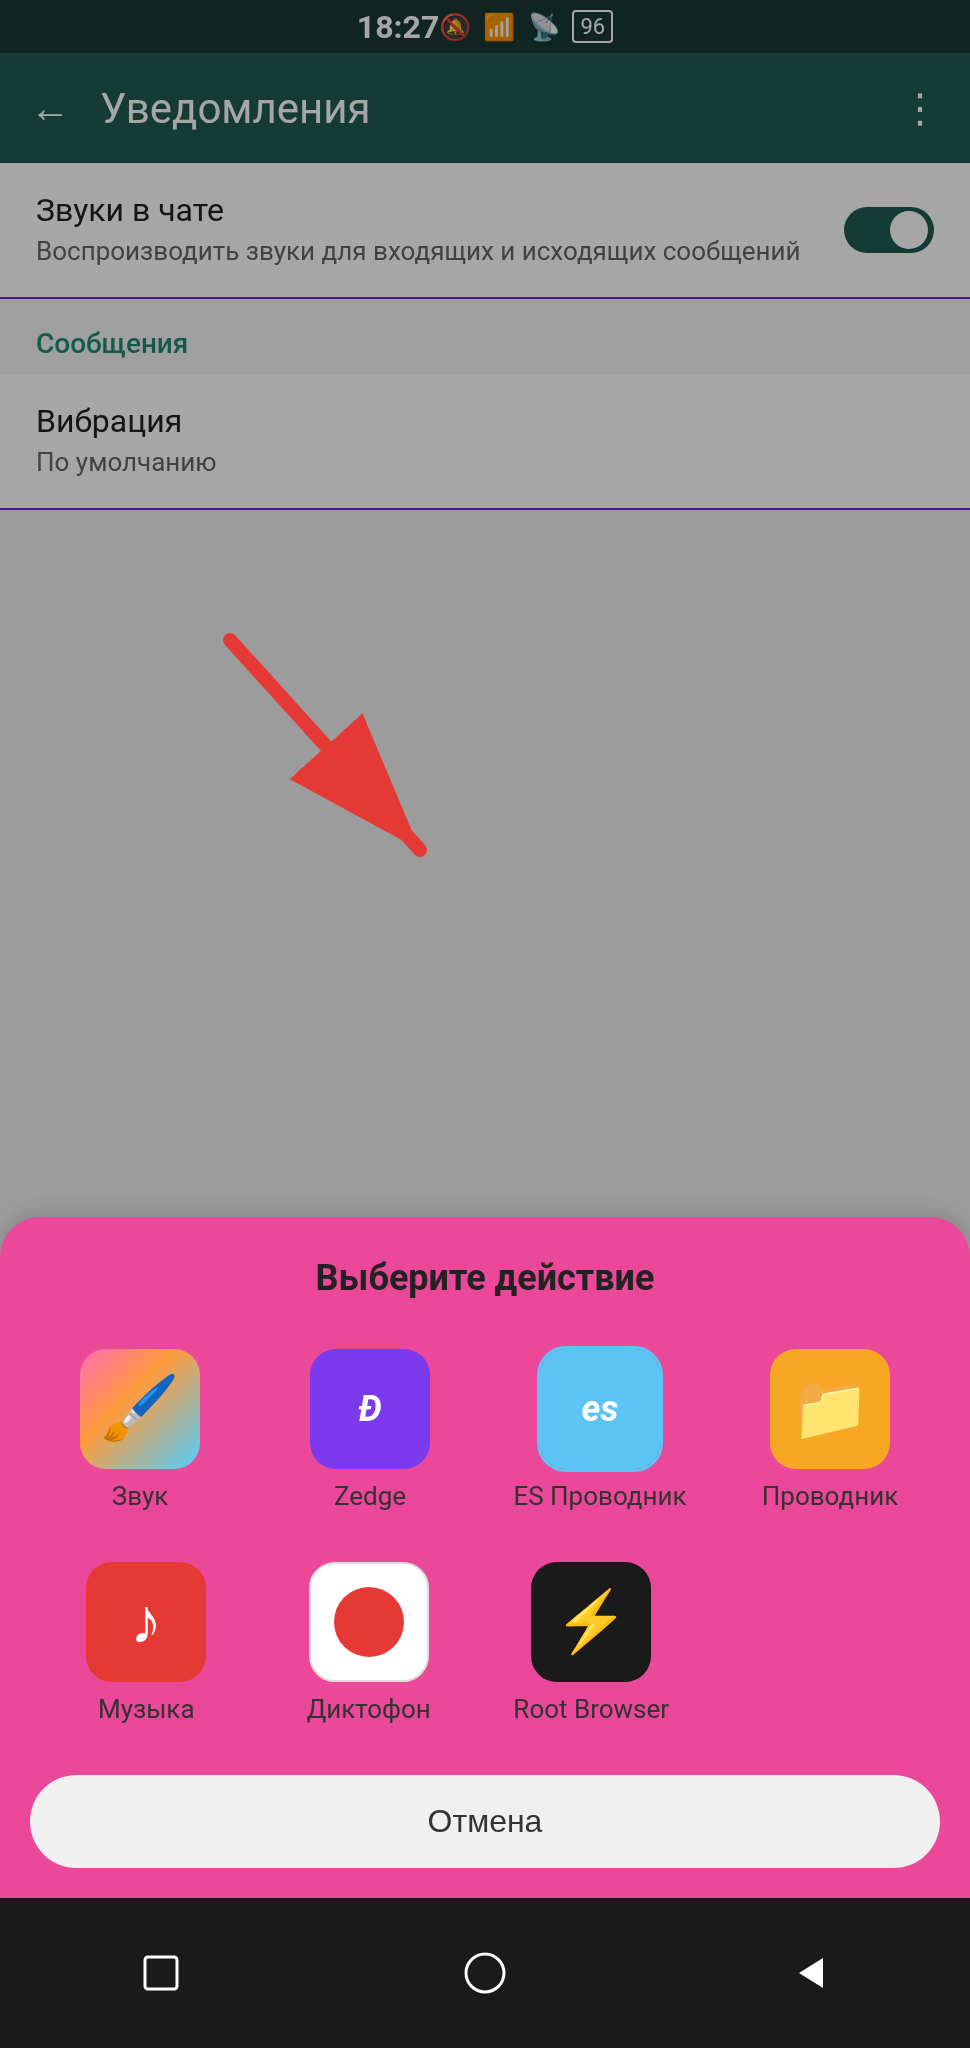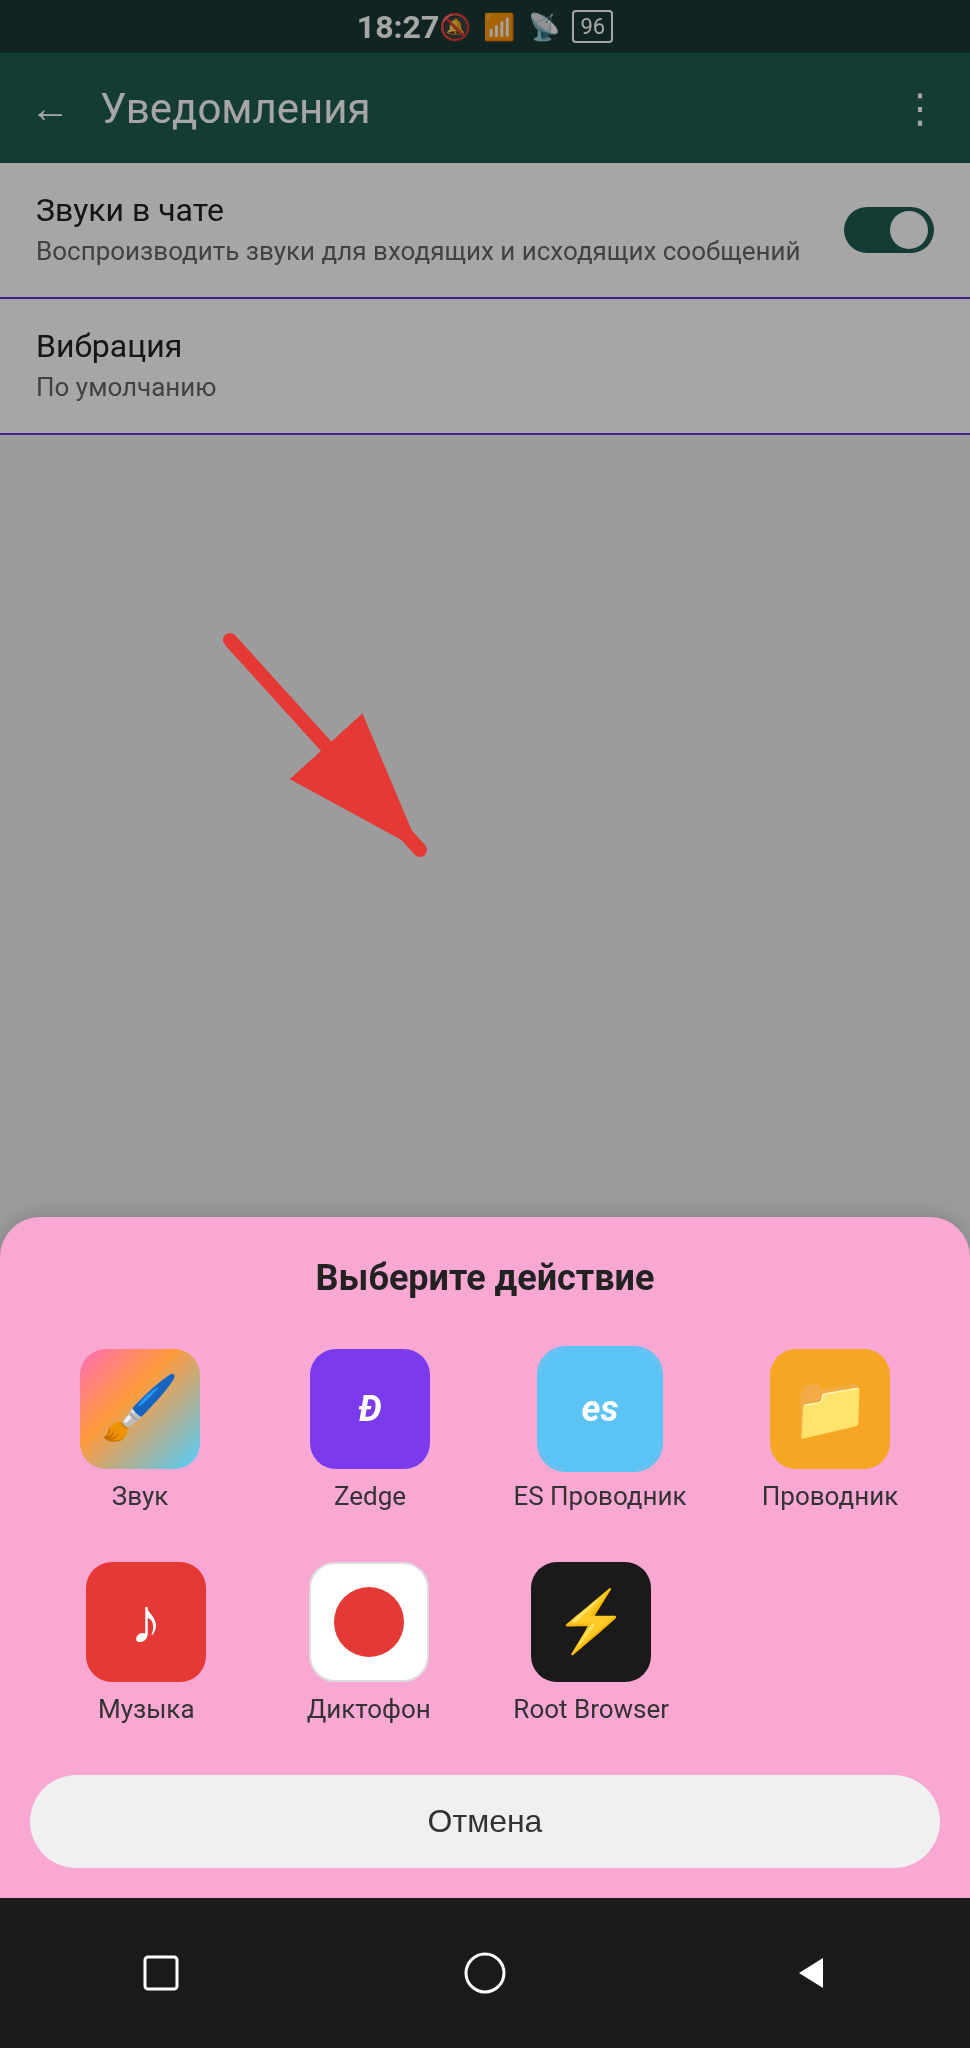--- a/index.html
+++ b/index.html
@@ -149,21 +149,21 @@
       width: 320px;
       height: 280px;
     }
 
     
     .bottom-sheet {
       position: absolute;
       bottom: 150px;
       left: 0;
       width: 100%;
-      background: #f9a8d4;
+      background: #ec4899;
       border-radius: 40px 40px 0 0;
       z-index: 20;
       padding: 40px 30px 30px;
       box-shadow: 0 -4px 20px rgba(0,0,0,0.15);
     }
     .sheet-title {
       font-size: 36px;
       font-weight: bold;
       color: #222;
       text-align: center;
@@ -338,20 +338,23 @@
       <div>
         <div class="setting-title">Звуки в чате</div>
         <div class="setting-desc">Воспроизводить звуки для входящих и исходящих сообщений</div>
       </div>
       <div class="toggle">
         <div class="toggle-knob"></div>
       </div>
     </div>
   </div>
 
+  <div class="section-header">
+    <span class="section-label">Сообщения</span>
+  </div>
 
 
   <div class="setting-item">
     <div class="setting-title">Вибрация</div>
     <div class="setting-desc">По умолчанию</div>
   </div>
 
 </div>
 
 <div class="overlay"></div>

